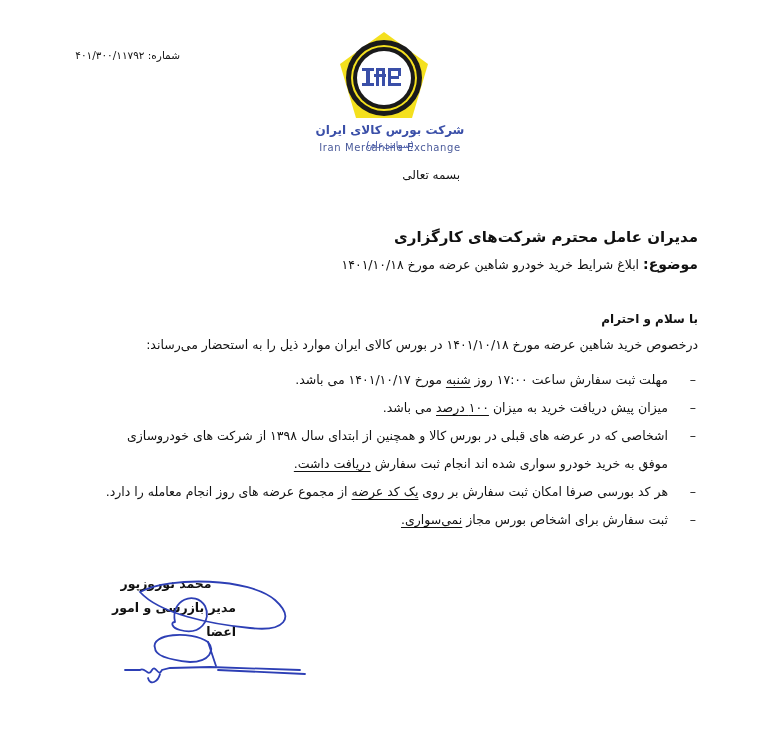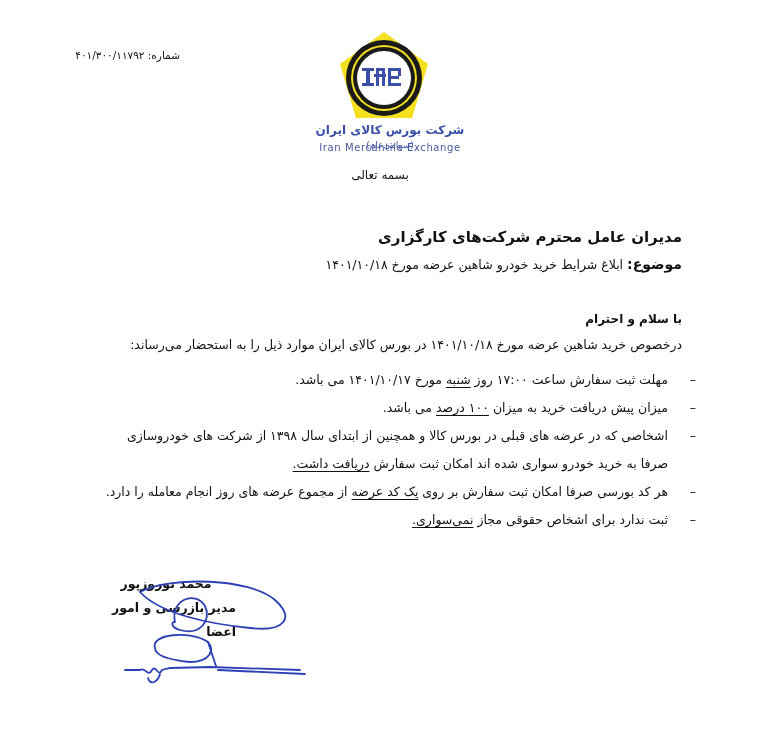--- a/index.html
+++ b/index.html
@@ -13,24 +13,24 @@
 
   
   .logo { position: absolute; left: 290px; top: 28px; width: 200px; height: 130px; }
   .logo svg { position: absolute; left: 46px; top: 2px; }
   .logo .fa-name { position: absolute; left: 0; top: 95px; width: 200px; text-align: center;
                    color: #3a4fa8; font-weight: bold; font-size: 12px; direction: rtl; }
   .logo .fa-name .small { font-size: 9px; font-weight: normal; }
   .logo .en-name { position: absolute; left: 0; top: 114px; width: 200px; text-align: center;
                    color: #4a5a9a; font-size: 10px; letter-spacing: 0.6px; }
 
-  .besm { position: absolute; left: 300px; top: 168px; width: 160px; text-align: center;
+  .besm { position: absolute; left: 300px; top: 168px; width: 160px; text-align: right;
           direction: rtl; font-size: 12px; }
 
-  .block { position: absolute; right: 82px; direction: rtl; text-align: left; white-space: nowrap; }
+  .block { position: absolute; right: 66px; direction: rtl; text-align: left; white-space: nowrap; }
   .recipient { top: 228px; font-weight: bold; font-size: 15px; }
   .subject { top: 256px; font-size: 12.5px; }
   .subject .lbl { font-weight: bold; font-size: 14px; margin-top: 40px; }
   .greeting { top: 312px; font-weight: bold; font-size: 12px; margin-left: 22px; }
   .intro { top: 337px; font-size: 12.5px; }
 
   .list { position: absolute; right: 66px; top: 366px; width: 640px; direction: rtl; font-size: 12.5px; }
   .li { position: relative; padding-right: 30px; line-height: 28px; text-align: right; }
   .li .dash { position: absolute; right: 2px; top: 0; }
   .li .cont { display: block; }
@@ -98,29 +98,29 @@
     <span class="dash">–</span>
     <span>مهلت ثبت سفارش ساعت ۱۷:۰۰ روز </span><span class="u">شنبه</span><span> مورخ ۱۴۰۱/۱۰/۱۷ می باشد.</span>
   </div>
   <div class="li">
     <span class="dash">–</span>
     <span>میزان پیش دریافت خرید به میزان  </span><span class="u">۱۰۰ درصد</span><span> می باشد.</span>
   </div>
   <div class="li">
     <span class="dash">–</span>
     <span class="cont">اشخاصی که در عرضه های قبلی در بورس کالا و همچنین از ابتدای سال ۱۳۹۸ از شرکت های خودروسازی</span>
-    <span>صرفا به خرید خودرو سواری شده اند امکان ثبت سفارش </span><span class="u">دریافت داشت.</span>
+    <span>موفق به خرید خودرو سواری شده اند انجام ثبت سفارش </span><span class="u">دریافت داشت.</span>
   </div>
   <div class="li">
     <span class="dash">–</span>
     <span>هر کد بورسی صرفا امکان ثبت سفارش بر روی </span><span class="u">یک کد عرضه</span><span> از مجموع عرضه های روز انجام معامله را دارد.</span>
   </div>
   <div class="li">
     <span class="dash">–</span>
-    <span>ثبت ندارد برای اشخاص حقوقی مجاز </span><span class="u">نمی‌سواری.</span>
+    <span>ثبت سفارش برای اشخاص بورس مجاز </span><span class="u">نمی‌سواری.</span>
   </div>
 </div>
 
 <div class="sig">
   <div>محمد نوروزپور</div>
   <div class="title">مدیر بازرسی و امور اعضا</div>
 </div>
 
 <svg class="scribble" width="230" height="120" viewBox="0 0 230 120">
   <g fill="none" stroke="#2d3fb5" stroke-width="1.8" stroke-linecap="round">

